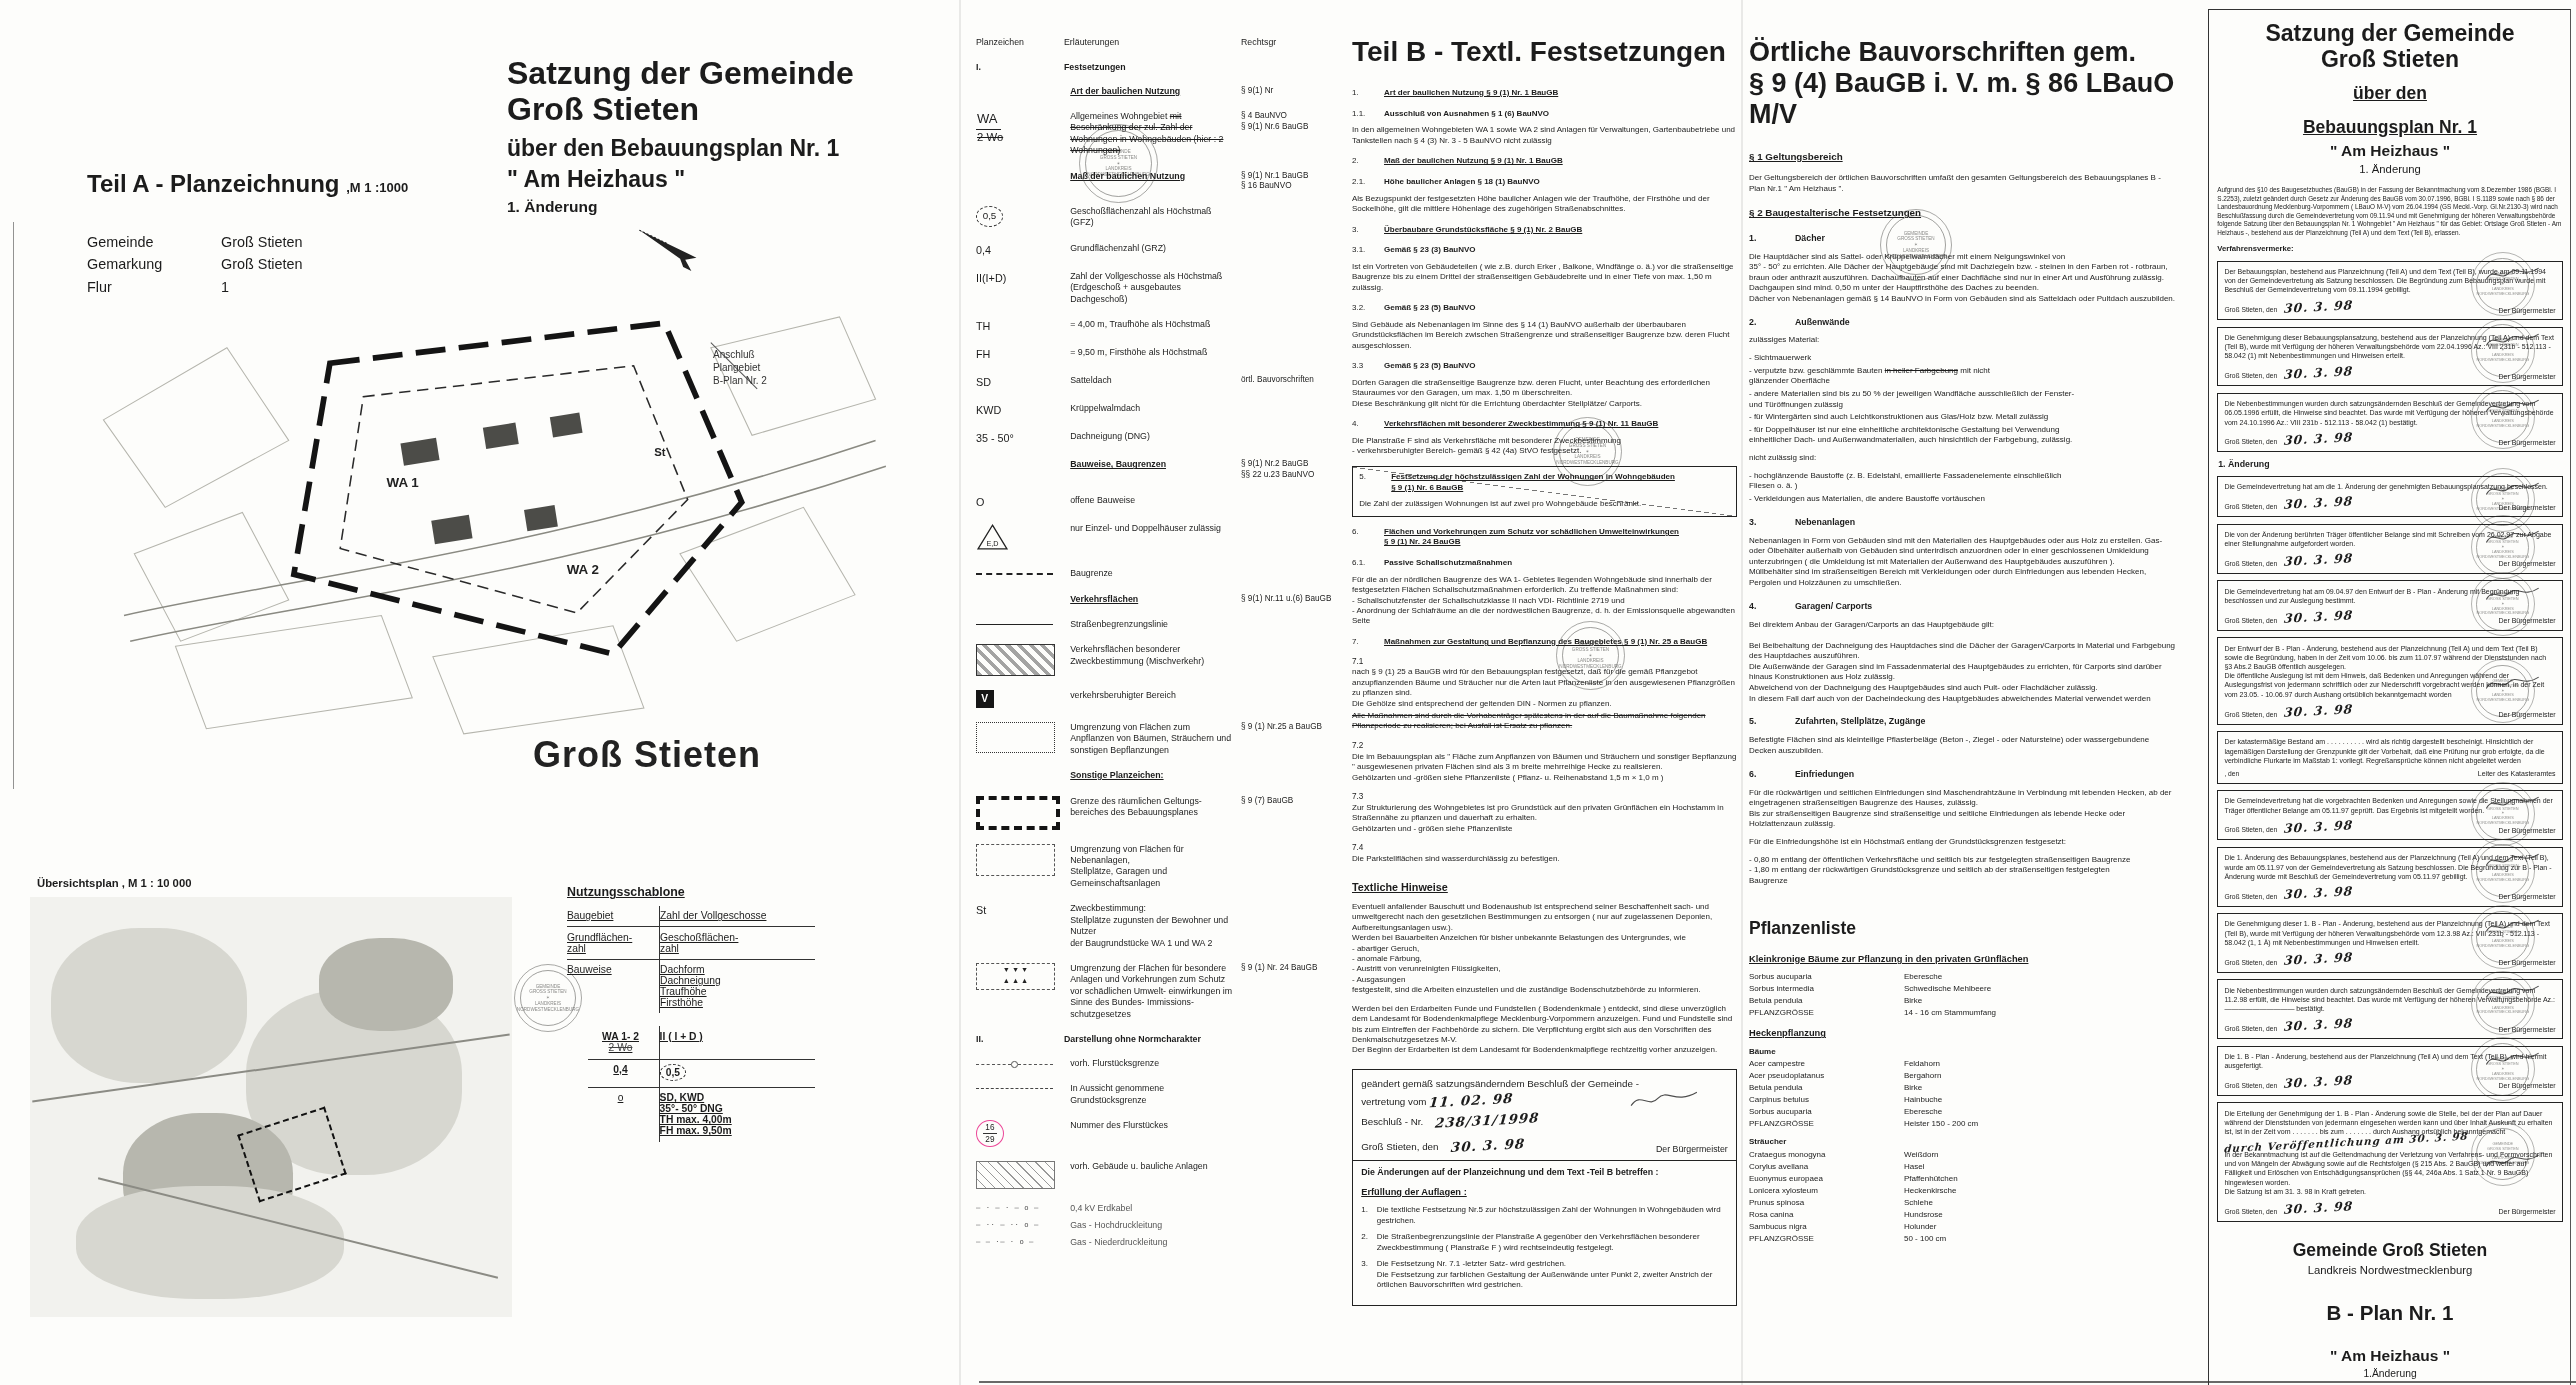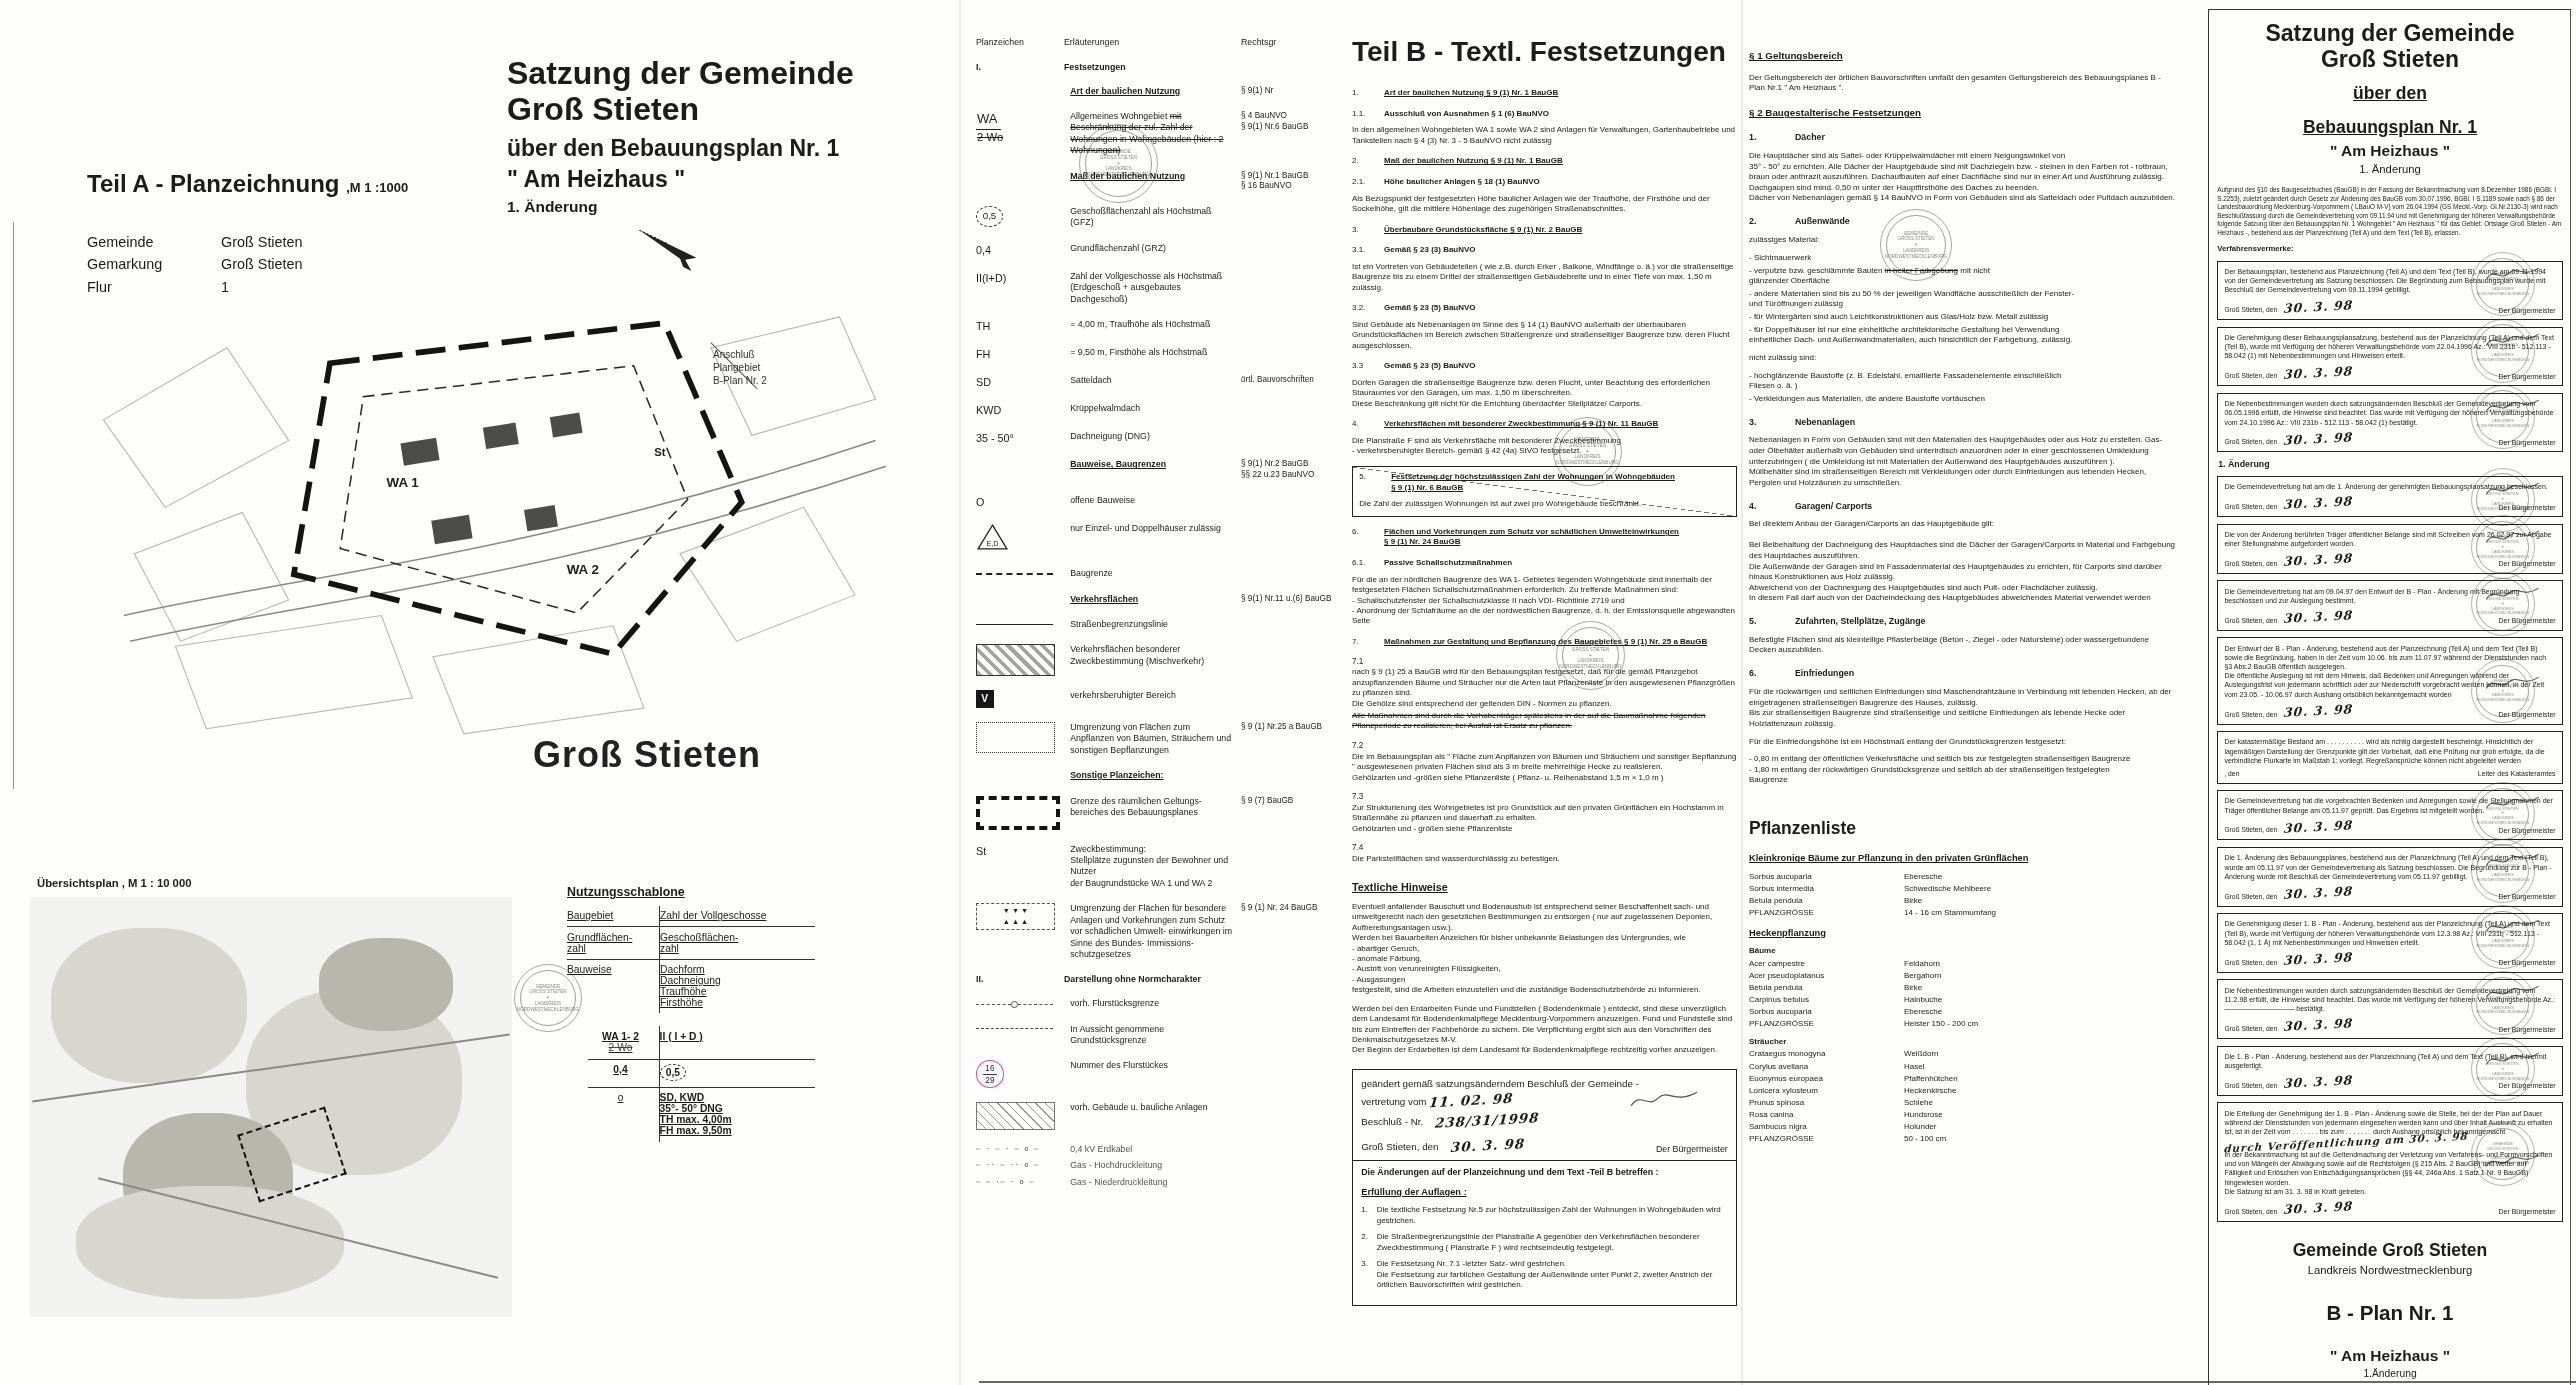--- a/index.html
+++ b/index.html
@@ -414,20 +414,28 @@
     </div>
     <div class="lrow">
       <div class="lsym">
           <div class="box-bound"></div>
         </div>
       <div class="ltxt pre">Grenze des räumlichen Geltungs-
 bereiches des Bebauungsplanes</div>
       <div class="llaw">§ 9 (7) BauGB</div>
     </div>
     <div class="lrow">
+      <div class="lsym">
+          <div class="box-thin"></div>
+        </div>
+      <div class="ltxt pre">Umgrenzung von Flächen für Nebenanlagen,
+Stellplätze, Garagen und Gemeinschaftsanlagen</div>
+        <div></div>
+    </div>
+    <div class="lrow">
       <div class="lsym sym-text">St</div>
       <div class="ltxt pre">Zweckbestimmung:
 Stellplätze zugunsten der Bewohner und Nutzer
 der Baugrundstücke WA 1 und WA 2</div>
         <div></div>
     </div>
     <div class="lrow">
       <div class="lsym">
           <div class="box-tri pre">▼   ▼   ▼
 ▲   ▲   ▲</div>
@@ -624,20 +632,22 @@
         <div class="gb-item">
             <span>3.</span>
             <span class="pre">Die Festsetzung Nr. 7.1 -letzter Satz-  wird gestrichen.
 Die Festsetzung zur farblichen Gestaltung der Außenwände unter Punkt 2, zweiter Anstrich der örtlichen Bauvorschriften wird gestrichen.</span>
           </div>
       </div>
     </div>
   </div>
 
   <div class="col col-oer">
+    <div class="oer-title pre">Örtliche Bauvorschriften gem.
+§ 9 (4) BauGB  i. V. m. § 86 LBauO M/V</div>
     <div class="oer-p1h">§ 1 Geltungsbereich</div>
     <div class="oer-p pre">Der Geltungsbereich der örtlichen Bauvorschriften umfaßt den gesamten Geltungsbereich des Bebauungsplanes B - Plan Nr.1 " Am Heizhaus ".</div>
     <div class="oer-p1h">§ 2 Baugestalterische Festsetzungen</div>
 
     <div class="oer-sh">
         <span>1.</span>
         <span>Dächer</span>
       </div>
     <div class="oer-p pre">Die Hauptdächer sind als Sattel- oder Krüppelwalmdächer mit einem Neigungswinkel von
 35°  - 50°  zu errichten. Alle Dächer der Hauptgebäude sind mit Dachziegeln  bzw. - steinen in den Farben rot - rotbraun, braun oder anthrazit auszuführen. Dachaufbauten auf einer Dachfläche sind nur in einer Art und Ausführung zulässig. Dachgaupen sind mind. 0,50 m unter der Hauptfirsthöhe des Daches zu beenden.

